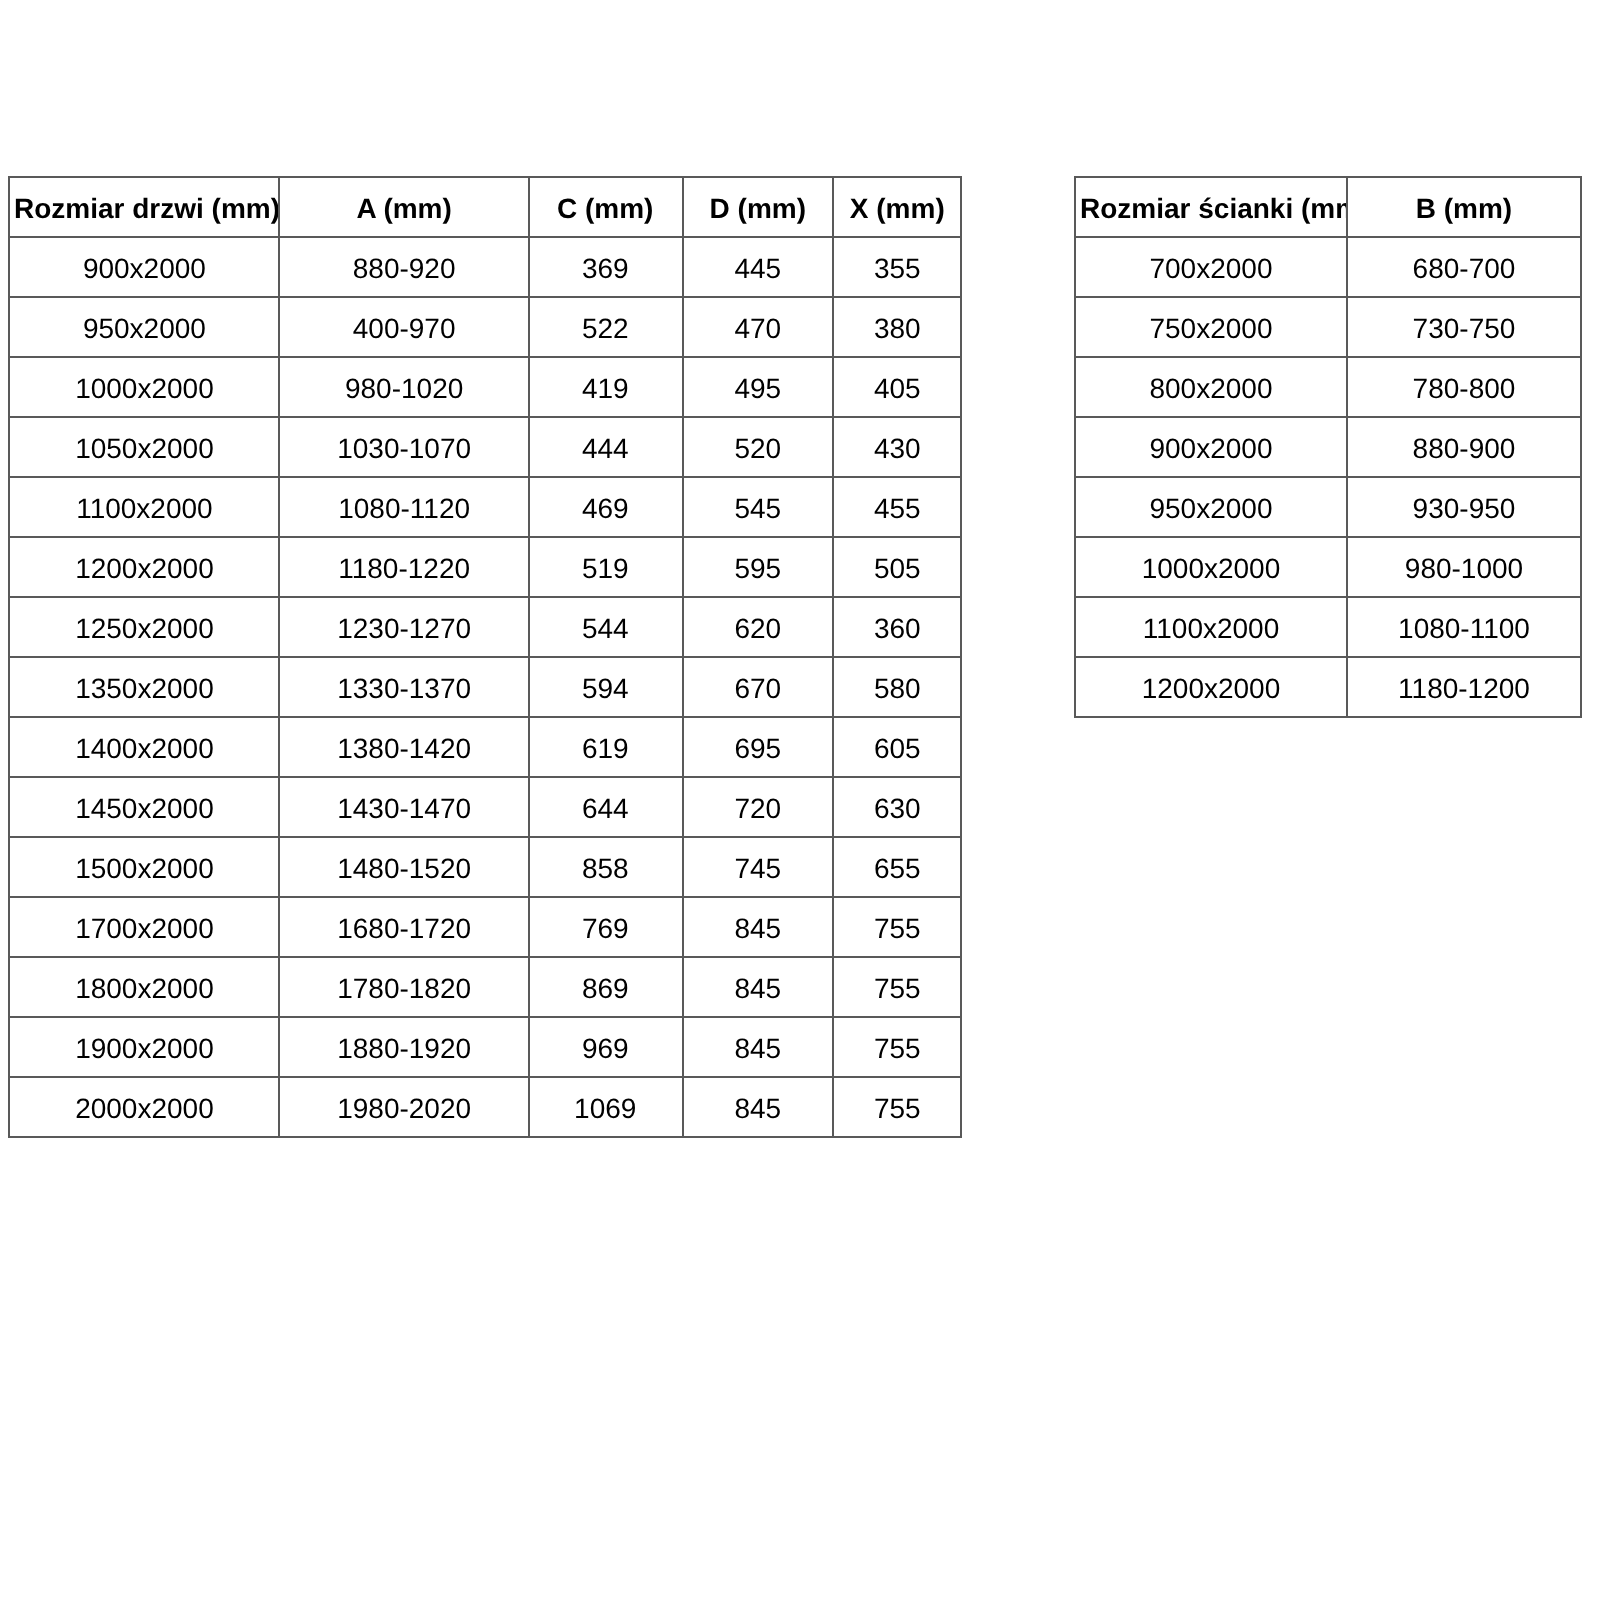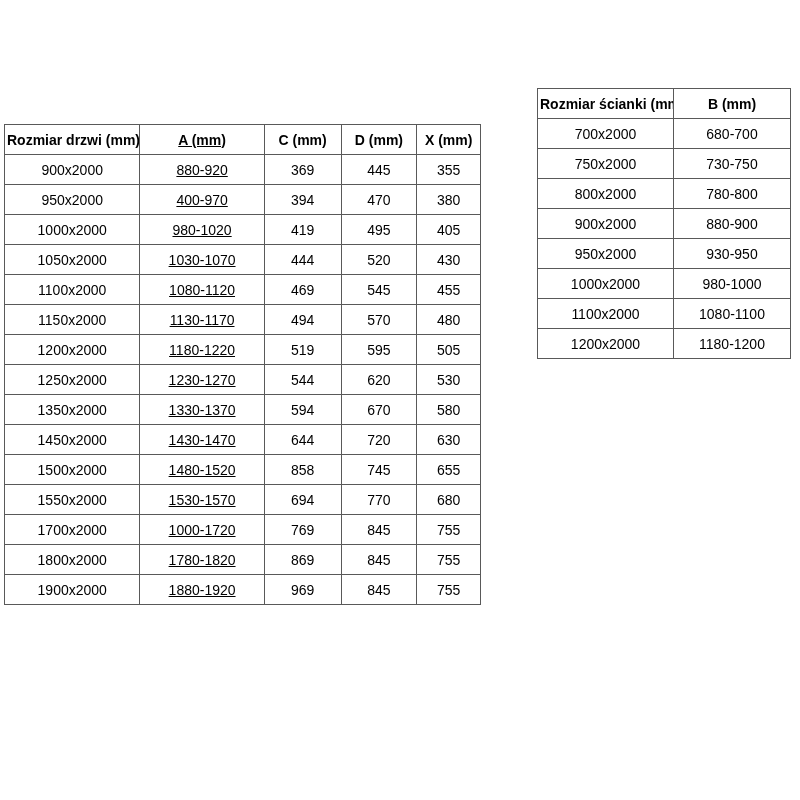--- a/index.html
+++ b/index.html
@@ -35,24 +35,23 @@
     box-sizing: border-box;
   }
   table.spec-table th {
     font-weight: bold;
   }
   
   #door-table {
     left: 4px;
     top: 88px;
     width: 477px;
-    margin-top: 36px;
   }
   #door-table th:nth-child(1), #door-table td:nth-child(1) { width: 134px; }
-  #door-table th:nth-child(2), #door-table td:nth-child(2) { width: 123px; text-decoration: underline; }
+  #door-table th:nth-child(2), #door-table td:nth-child(2) { width: 123px; }
   #door-table th:nth-child(3), #door-table td:nth-child(3) { width: 76px; text-align: center; }
   #door-table th:nth-child(4), #door-table td:nth-child(4) { width: 75px; }
   #door-table th:nth-child(5), #door-table td:nth-child(5) { width: 63px; }
   
   #wall-table {
     left: 537px;
     top: 88px;
     width: 253px;
   }
   #wall-table th:nth-child(1), #wall-table td:nth-child(1) { width: 136px; }
@@ -77,21 +76,21 @@
         <tr>
           <td>900x2000</td>
           <td>880-920</td>
           <td>369</td>
           <td>445</td>
           <td>355</td>
         </tr>
         <tr>
           <td>950x2000</td>
           <td>400-970</td>
-          <td>394</td>
+          <td>522</td>
           <td>470</td>
           <td>380</td>
         </tr>
         <tr>
           <td>1000x2000</td>
           <td>980-1020</td>
           <td>419</td>
           <td>495</td>
           <td>405</td>
         </tr>
@@ -103,86 +102,86 @@
           <td>430</td>
         </tr>
         <tr>
           <td>1100x2000</td>
           <td>1080-1120</td>
           <td>469</td>
           <td>545</td>
           <td>455</td>
         </tr>
         <tr>
-          <td>1150x2000</td>
-          <td>1130-1170</td>
-          <td>494</td>
-          <td>570</td>
-          <td>480</td>
-        </tr>
-        <tr>
           <td>1200x2000</td>
           <td>1180-1220</td>
           <td>519</td>
           <td>595</td>
           <td>505</td>
         </tr>
         <tr>
           <td>1250x2000</td>
           <td>1230-1270</td>
           <td>544</td>
           <td>620</td>
-          <td>530</td>
+          <td>360</td>
         </tr>
         <tr>
           <td>1350x2000</td>
           <td>1330-1370</td>
           <td>594</td>
           <td>670</td>
           <td>580</td>
         </tr>
         <tr>
+          <td>1400x2000</td>
+          <td>1380-1420</td>
+          <td>619</td>
+          <td>695</td>
+          <td>605</td>
+        </tr>
+        <tr>
           <td>1450x2000</td>
           <td>1430-1470</td>
           <td>644</td>
           <td>720</td>
           <td>630</td>
         </tr>
         <tr>
           <td>1500x2000</td>
           <td>1480-1520</td>
           <td>858</td>
           <td>745</td>
           <td>655</td>
         </tr>
         <tr>
-          <td>1550x2000</td>
-          <td>1530-1570</td>
-          <td>694</td>
-          <td>770</td>
-          <td>680</td>
-        </tr>
-        <tr>
           <td>1700x2000</td>
-          <td>1000-1720</td>
+          <td>1680-1720</td>
           <td>769</td>
           <td>845</td>
           <td>755</td>
         </tr>
         <tr>
           <td>1800x2000</td>
           <td>1780-1820</td>
           <td>869</td>
           <td>845</td>
           <td>755</td>
         </tr>
         <tr>
           <td>1900x2000</td>
           <td>1880-1920</td>
           <td>969</td>
+          <td>845</td>
+          <td>755</td>
+        </tr>
+        <tr>
+          <td>2000x2000</td>
+          <td>1980-2020</td>
+          <td>1069</td>
           <td>845</td>
           <td>755</td>
         </tr>
       </tbody>
   </table>
 
   <table id="wall-table" class="spec-table">
     <thead>
       <tr>
           <th>Rozmiar ścianki (mm)</th>

